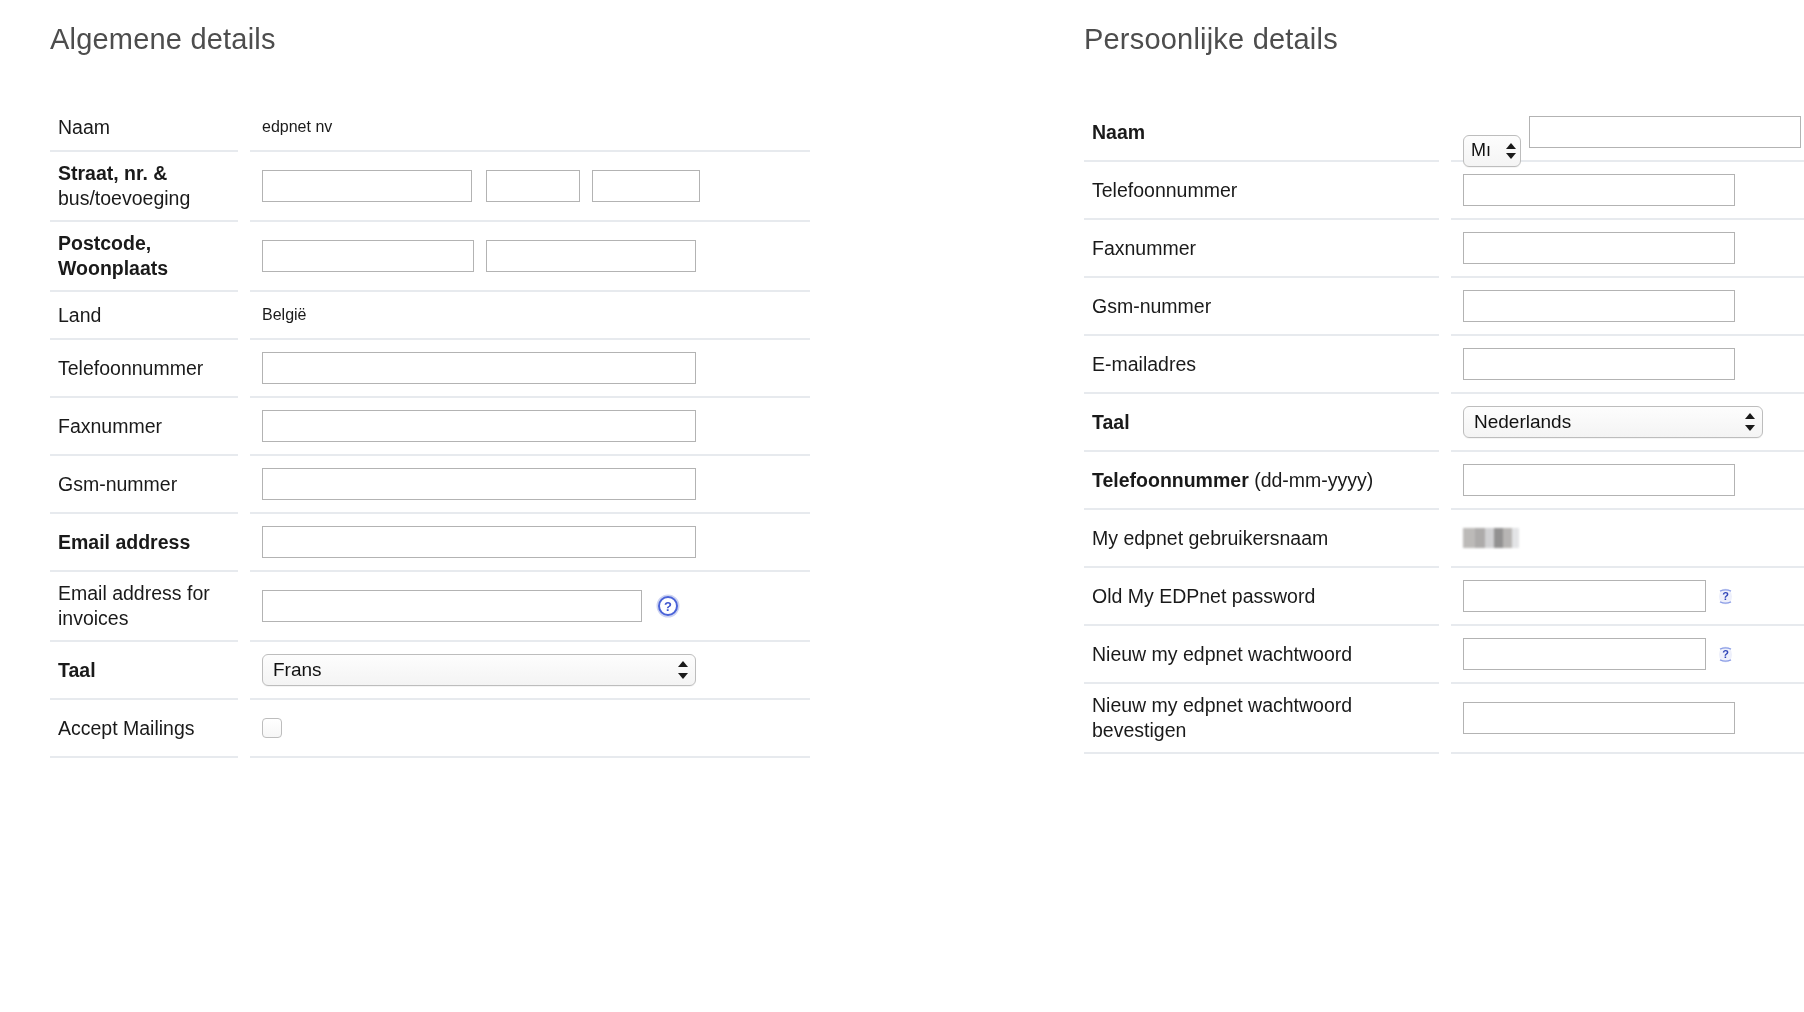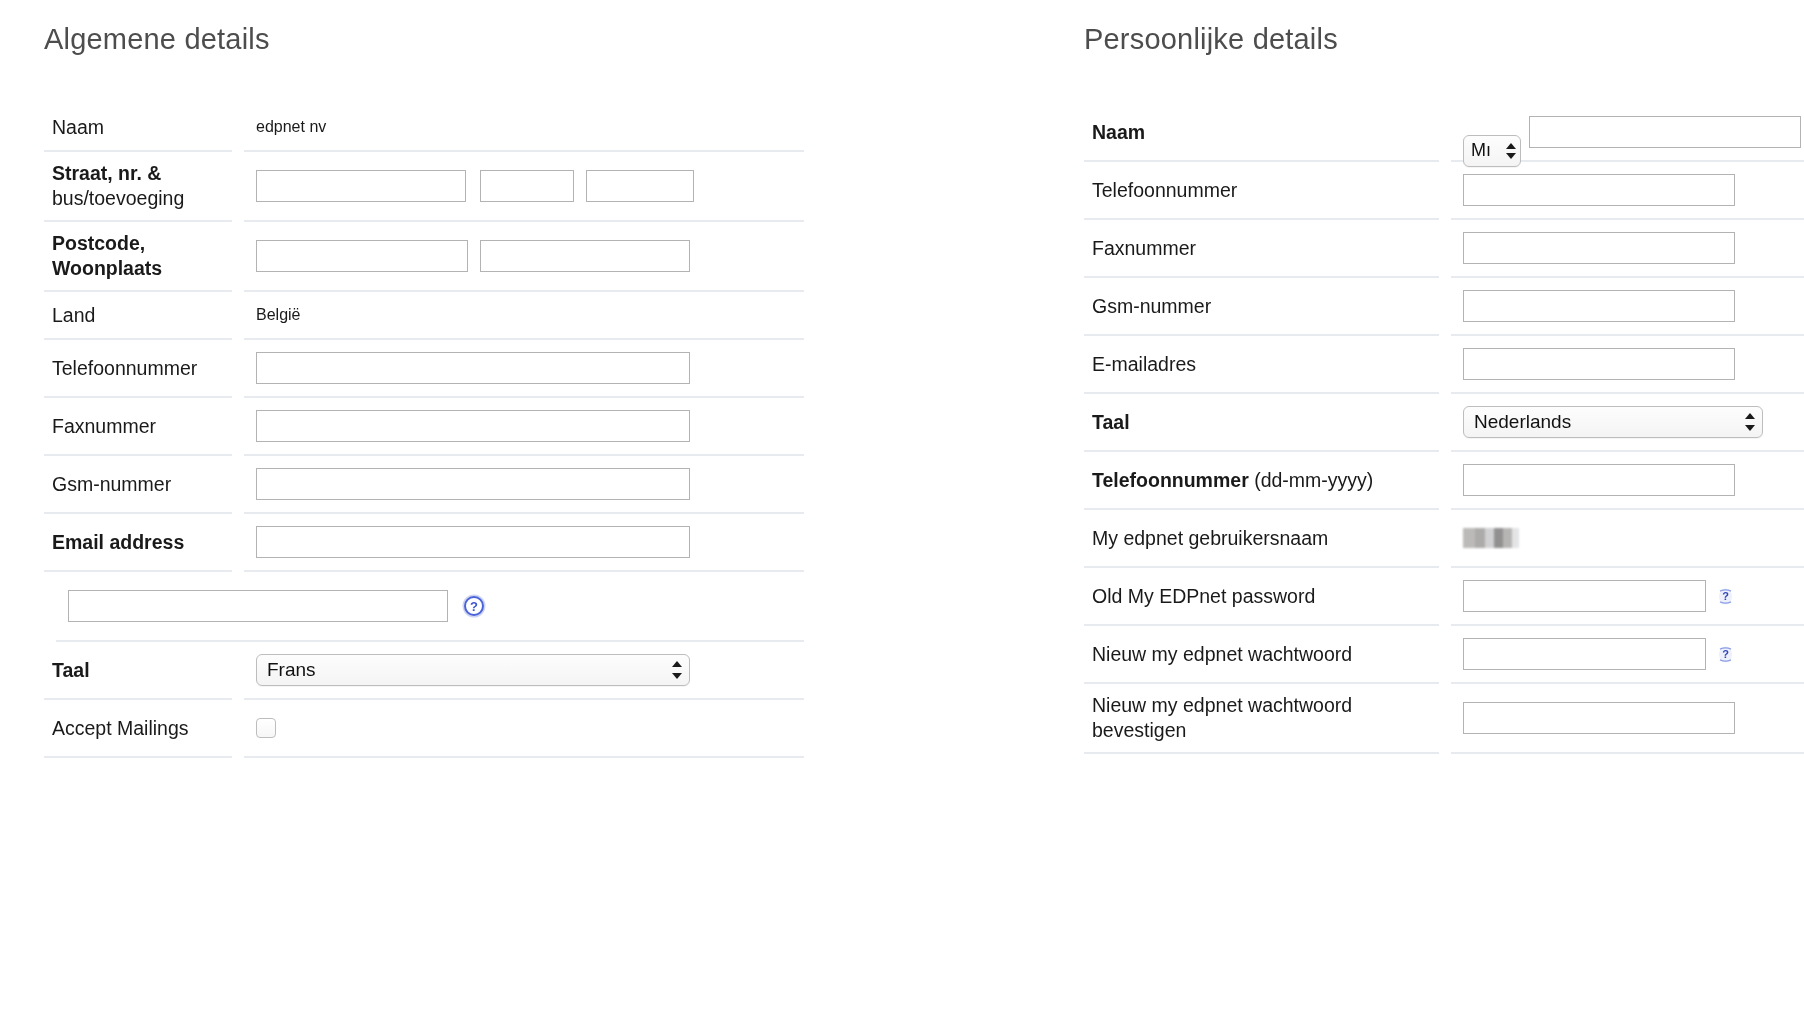--- a/index.html
+++ b/index.html
@@ -19,21 +19,21 @@
   .page {
     position: relative;
     width: 1804px;
     height: 1012px;
   }
 
   .column {
     position: absolute;
     top: 0;
   }
-  .col-left  { left: 44px;  width: 760px; }
+  .col-left  { left: 50px;  width: 760px; }
   .col-right { left: 1084px; width: 730px; }
 
   .section-title {
     font-size: 29px;
     font-weight: 400;
     color: #4d4d4d;
     letter-spacing: 0.2px;
     margin: 22px 0 0 0;
     line-height: 34px;
     white-space: nowrap;
@@ -315,20 +315,26 @@
       <div class="row h3">
         <div class="cell-label">
           <span class="lbl-bold">Email address</span>
         </div>
         <div class="cell-value">
           <input class="tinput w-full-l" type="text" value="" style="">
         </div>
       </div>
 
       <div class="row h2">
+        <div class="cell-label">
+          <span class="lbl-two-line">
+            <span class="l2">Email address for</span>
+            <span class="l2">invoices</span>
+          </span>
+        </div>
         <div class="cell-value">
           <input class="tinput w-invoice" type="text" value="" style="">
           <span class="help-icon help-big">
             <svg width="24" height="24" viewBox="0 0 24 24" aria-hidden="true">
               <circle cx="12" cy="12" r="10.5" fill="#ffffff" stroke="#ced4f2" stroke-width="2"></circle>
               <circle cx="12" cy="12" r="9" fill="#ffffff" stroke="#4a63d8" stroke-width="2"></circle>
               <text x="12" y="17.2" text-anchor="middle" font-family="Liberation Sans, sans-serif" font-size="13" font-weight="bold" fill="#3f56cf">?</text>
             </svg>
           </span>
         </div>

